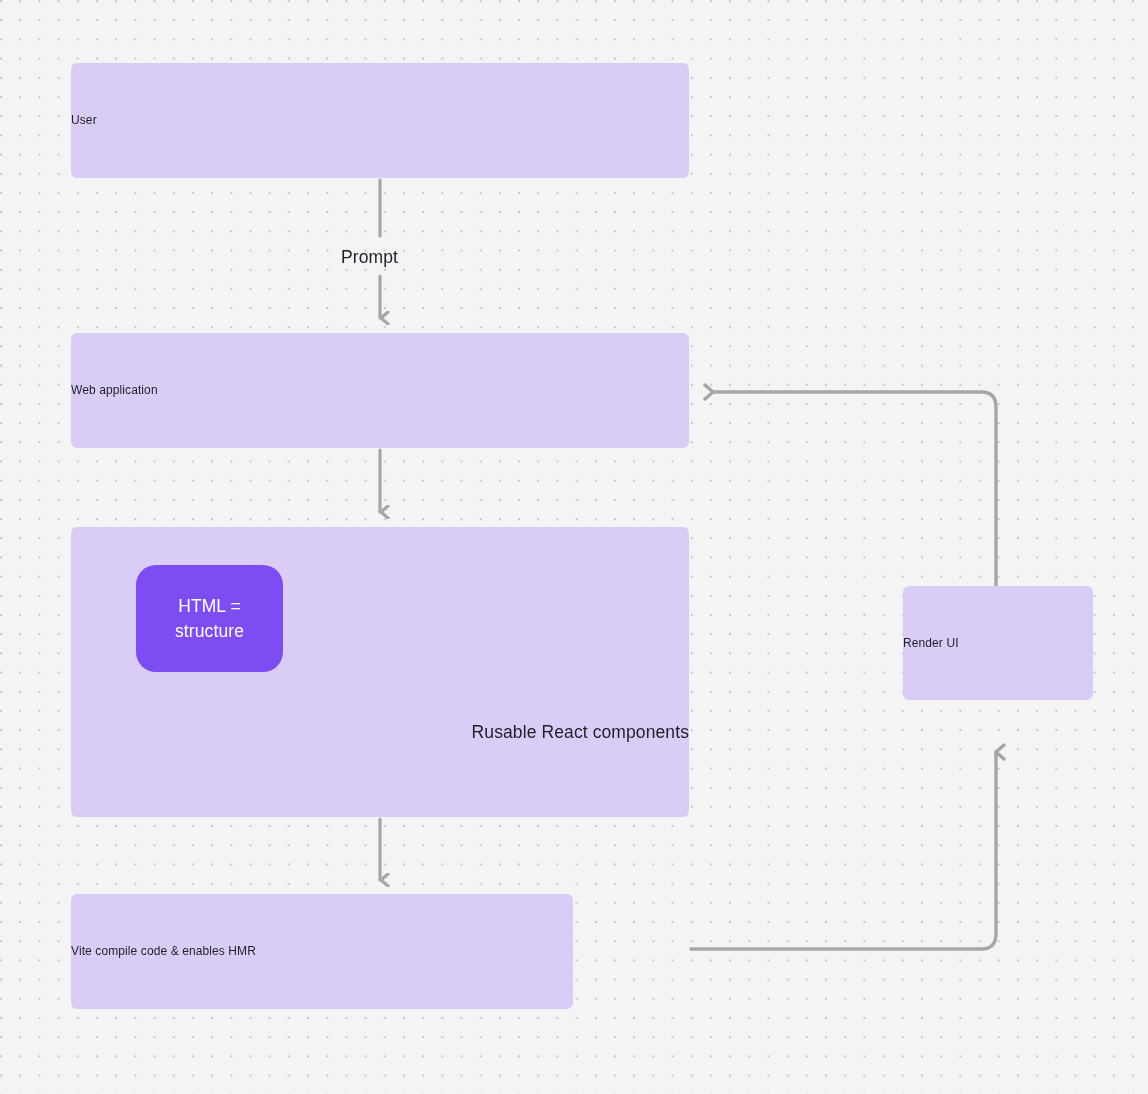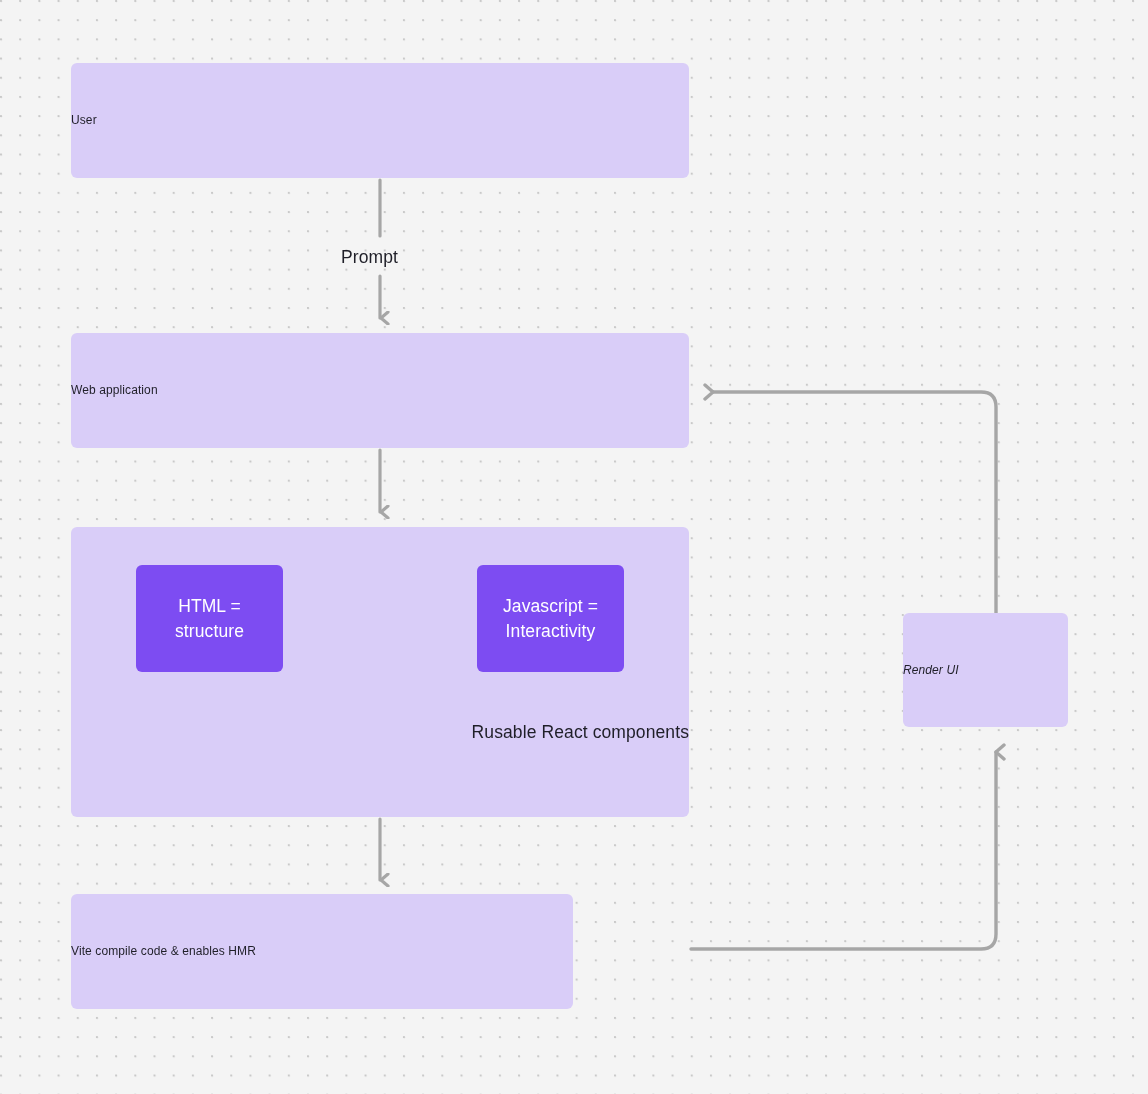--- a/index.html
+++ b/index.html
@@ -39,21 +39,21 @@
   }
   .node.tall {
     align-items: flex-start;
   }
   .chip {
     position: absolute;
     box-sizing: border-box;
     display: flex;
     align-items: center;
     justify-content: center;
-    border-radius: 6px;
+    border-radius: 20px;
     background: #7d4cf2;
     color: #ffffff;
     font-size: 17.5px;
     line-height: 1.38;
     text-align: center;
     padding: 4px 25px;
     letter-spacing: 0.1px;
   }
   .group-caption {
     position: absolute;
@@ -127,27 +127,24 @@
     <span class="node-label">Web application</span>
   </div>
 
   <div class="node tall" style="left:71px; top:527px; width:618px; height:290px;"></div>
 
   <div class="chip" style="left:136px; top:565px; width:147px; height:107px;">
     <span class="node-label"><span>HTML =</span><br><span>structure</span></span>
   </div>
 
 
-  <div class="chip" style="left:477px; top:565px; width:147px; height:107px;">
-    <span class="node-label"><span>Javascript =</span><br><span>Interactivity</span></span>
-  </div>
 
   <div class="group-caption" style="left:71px; top:720px; width:618px;">Rusable React components</div>
 
   <div class="node" style="left:71px; top:894px; width:502px; height:115px;">
     <span class="node-label">Vite compile code &amp; enables HMR</span>
   </div>
 
-  <div class="node" style="left:903px; top:613px; width:165px; height:114px;font-style:italic;">
+  <div class="node" style="left:903px; top:586px; width:190px; height:114px;">
     <span class="node-label">Render UI</span>
   </div>
 
 </div>
 
 </body></html>

